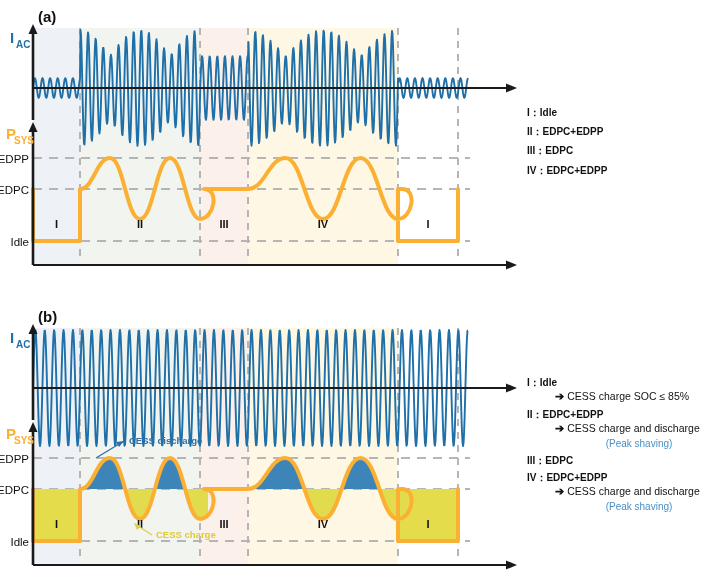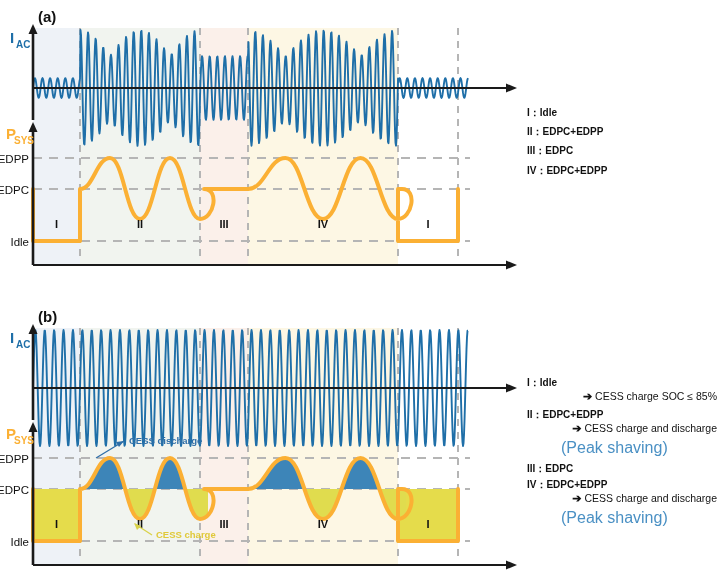--- a/index.html
+++ b/index.html
@@ -15,24 +15,24 @@
   .panel-svg{position:absolute;left:0;top:0;}
 
   .legend{position:absolute;font-family:"Liberation Sans", sans-serif;}
   #legend-a{left:527px;top:108px;width:190px;}
   #legend-b{left:527px;top:378px;width:190px;}
 
   .leg-row{font-size:10px;font-weight:bold;color:#111111;line-height:1.02;
            margin-bottom:9px;white-space:nowrap;}
   #legend-b .leg-row{margin-bottom:1px;}
   .leg-sub{font-size:10.5px;font-weight:normal;color:#111111;
-           margin:2px 0 2px 28px;white-space:nowrap;line-height:1.25;text-align:right;}
+           margin:2px 0 2px 28px;white-space:nowrap;line-height:1.25;}
   .leg-sub .arrow{font-weight:bold;font-size:11px;margin-right:3px;}
-  .leg-note{font-size:16px;color:#4a90c4;margin:0 0 4px 34px;
-            white-space:nowrap;line-height:1.25;}
+  .leg-note{font-size:10px;color:#4a90c4;margin:0 0 4px 34px;
+            white-space:nowrap;line-height:1.25;text-align:center;}
   .leg-block{margin-bottom:6px;}
 </style>
 </head>
 <body>
 
 <div class="figure">
 
   <div class="panel" id="panel-a">
     <svg class="panel-svg" id="svg-a" width="520" height="287">
         <rect x="33" y="28" width="47" height="237" fill="#eef2f7"></rect>

